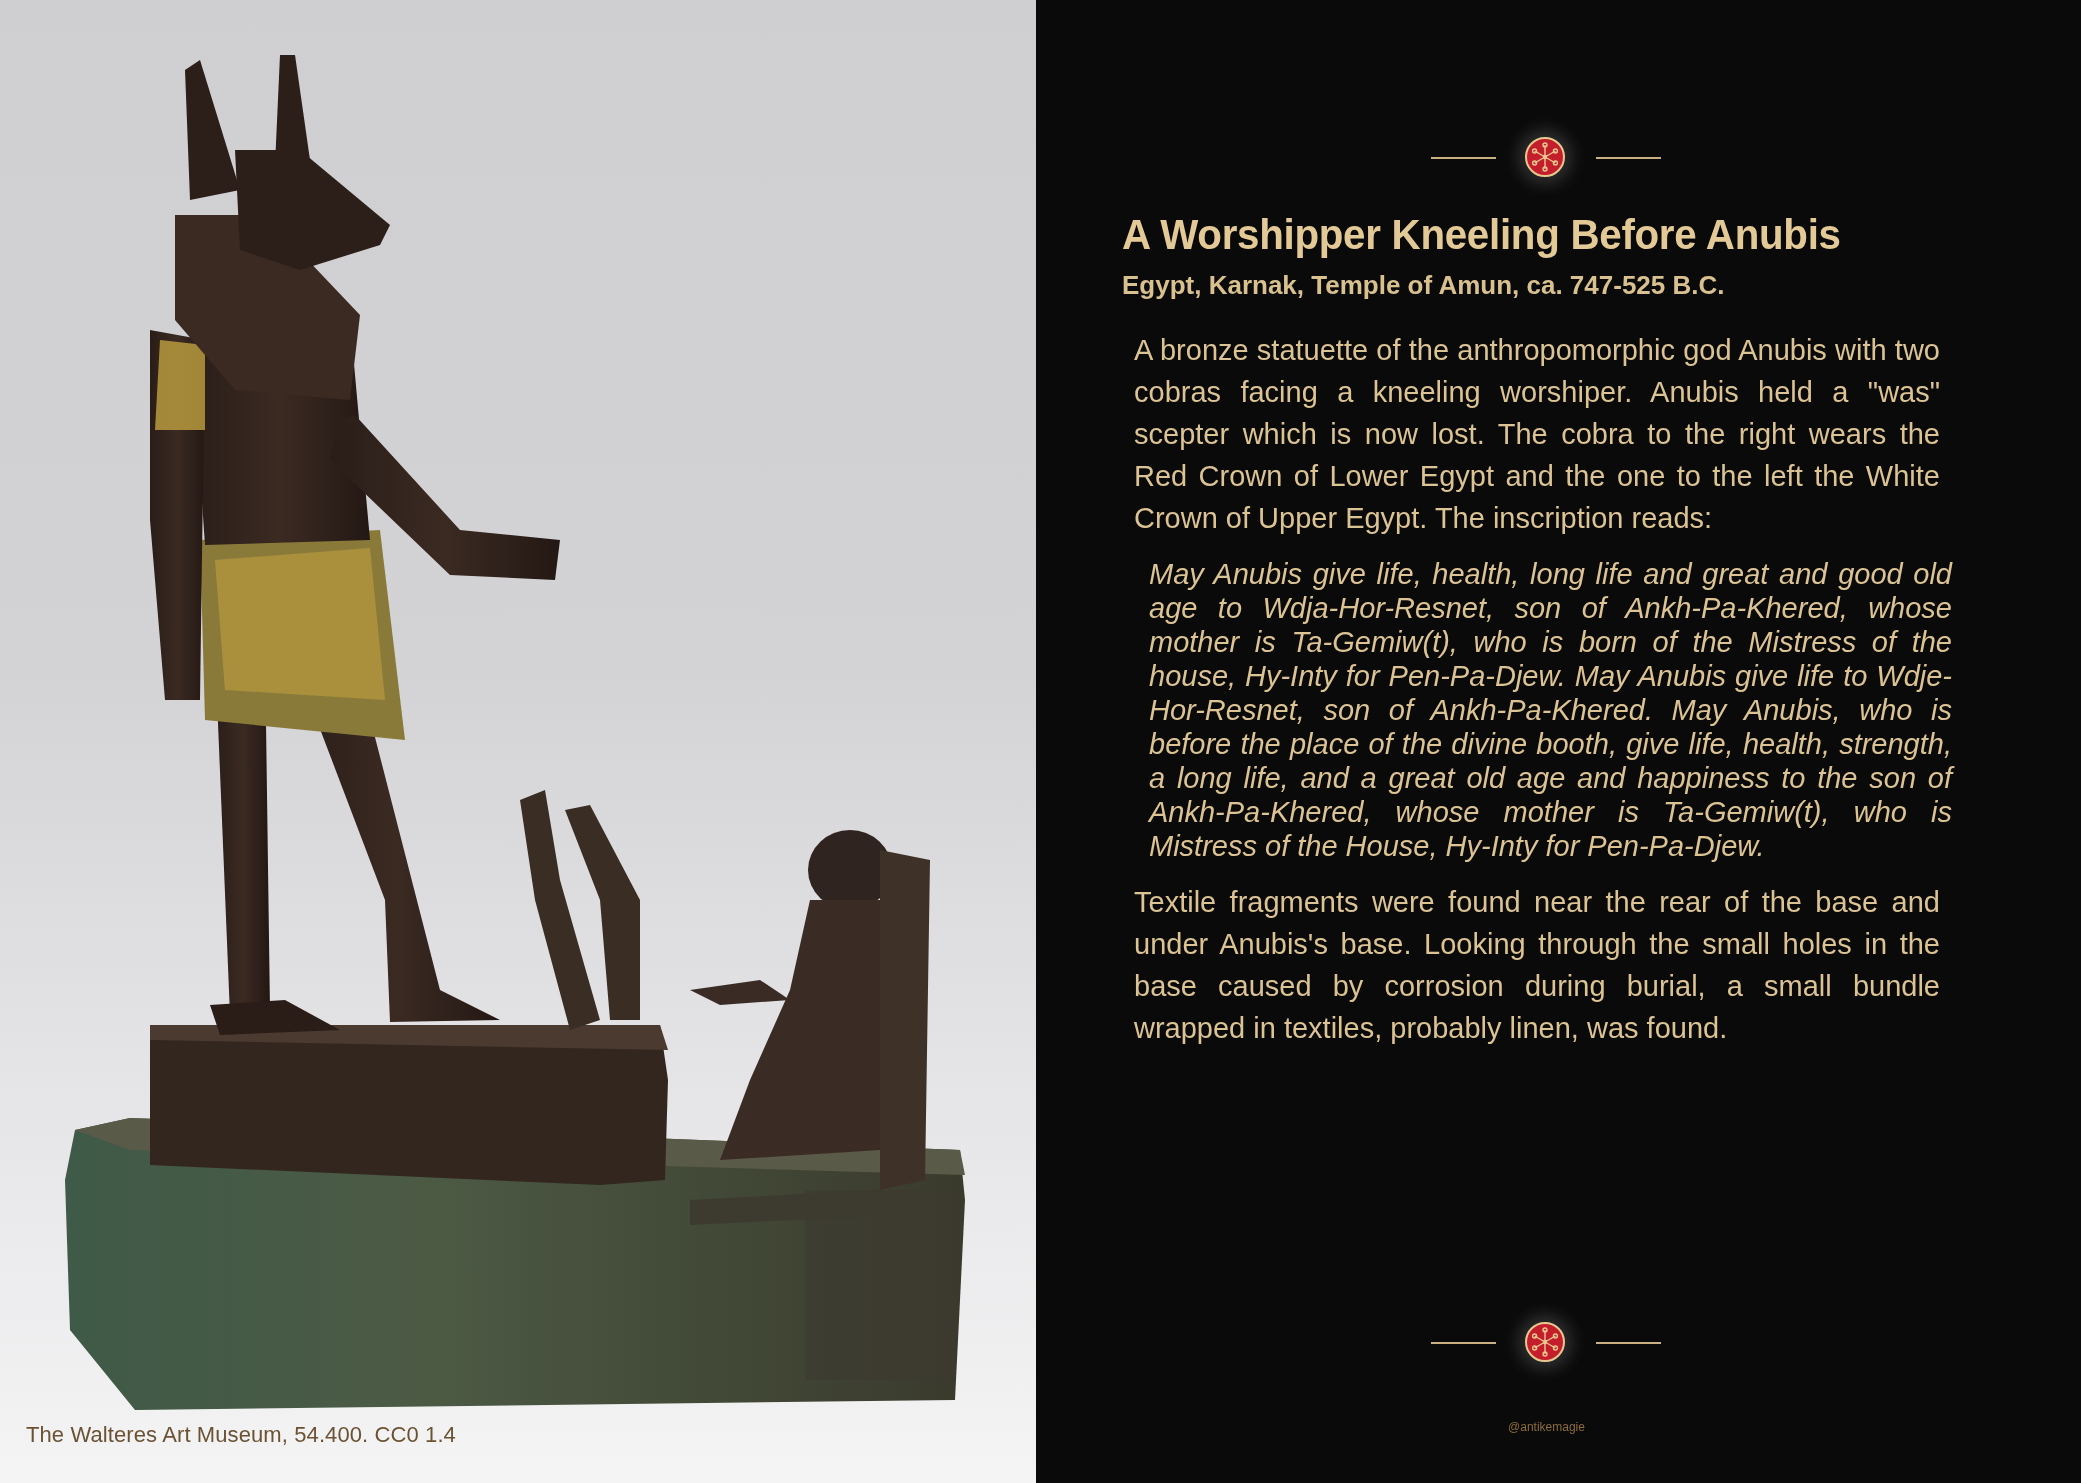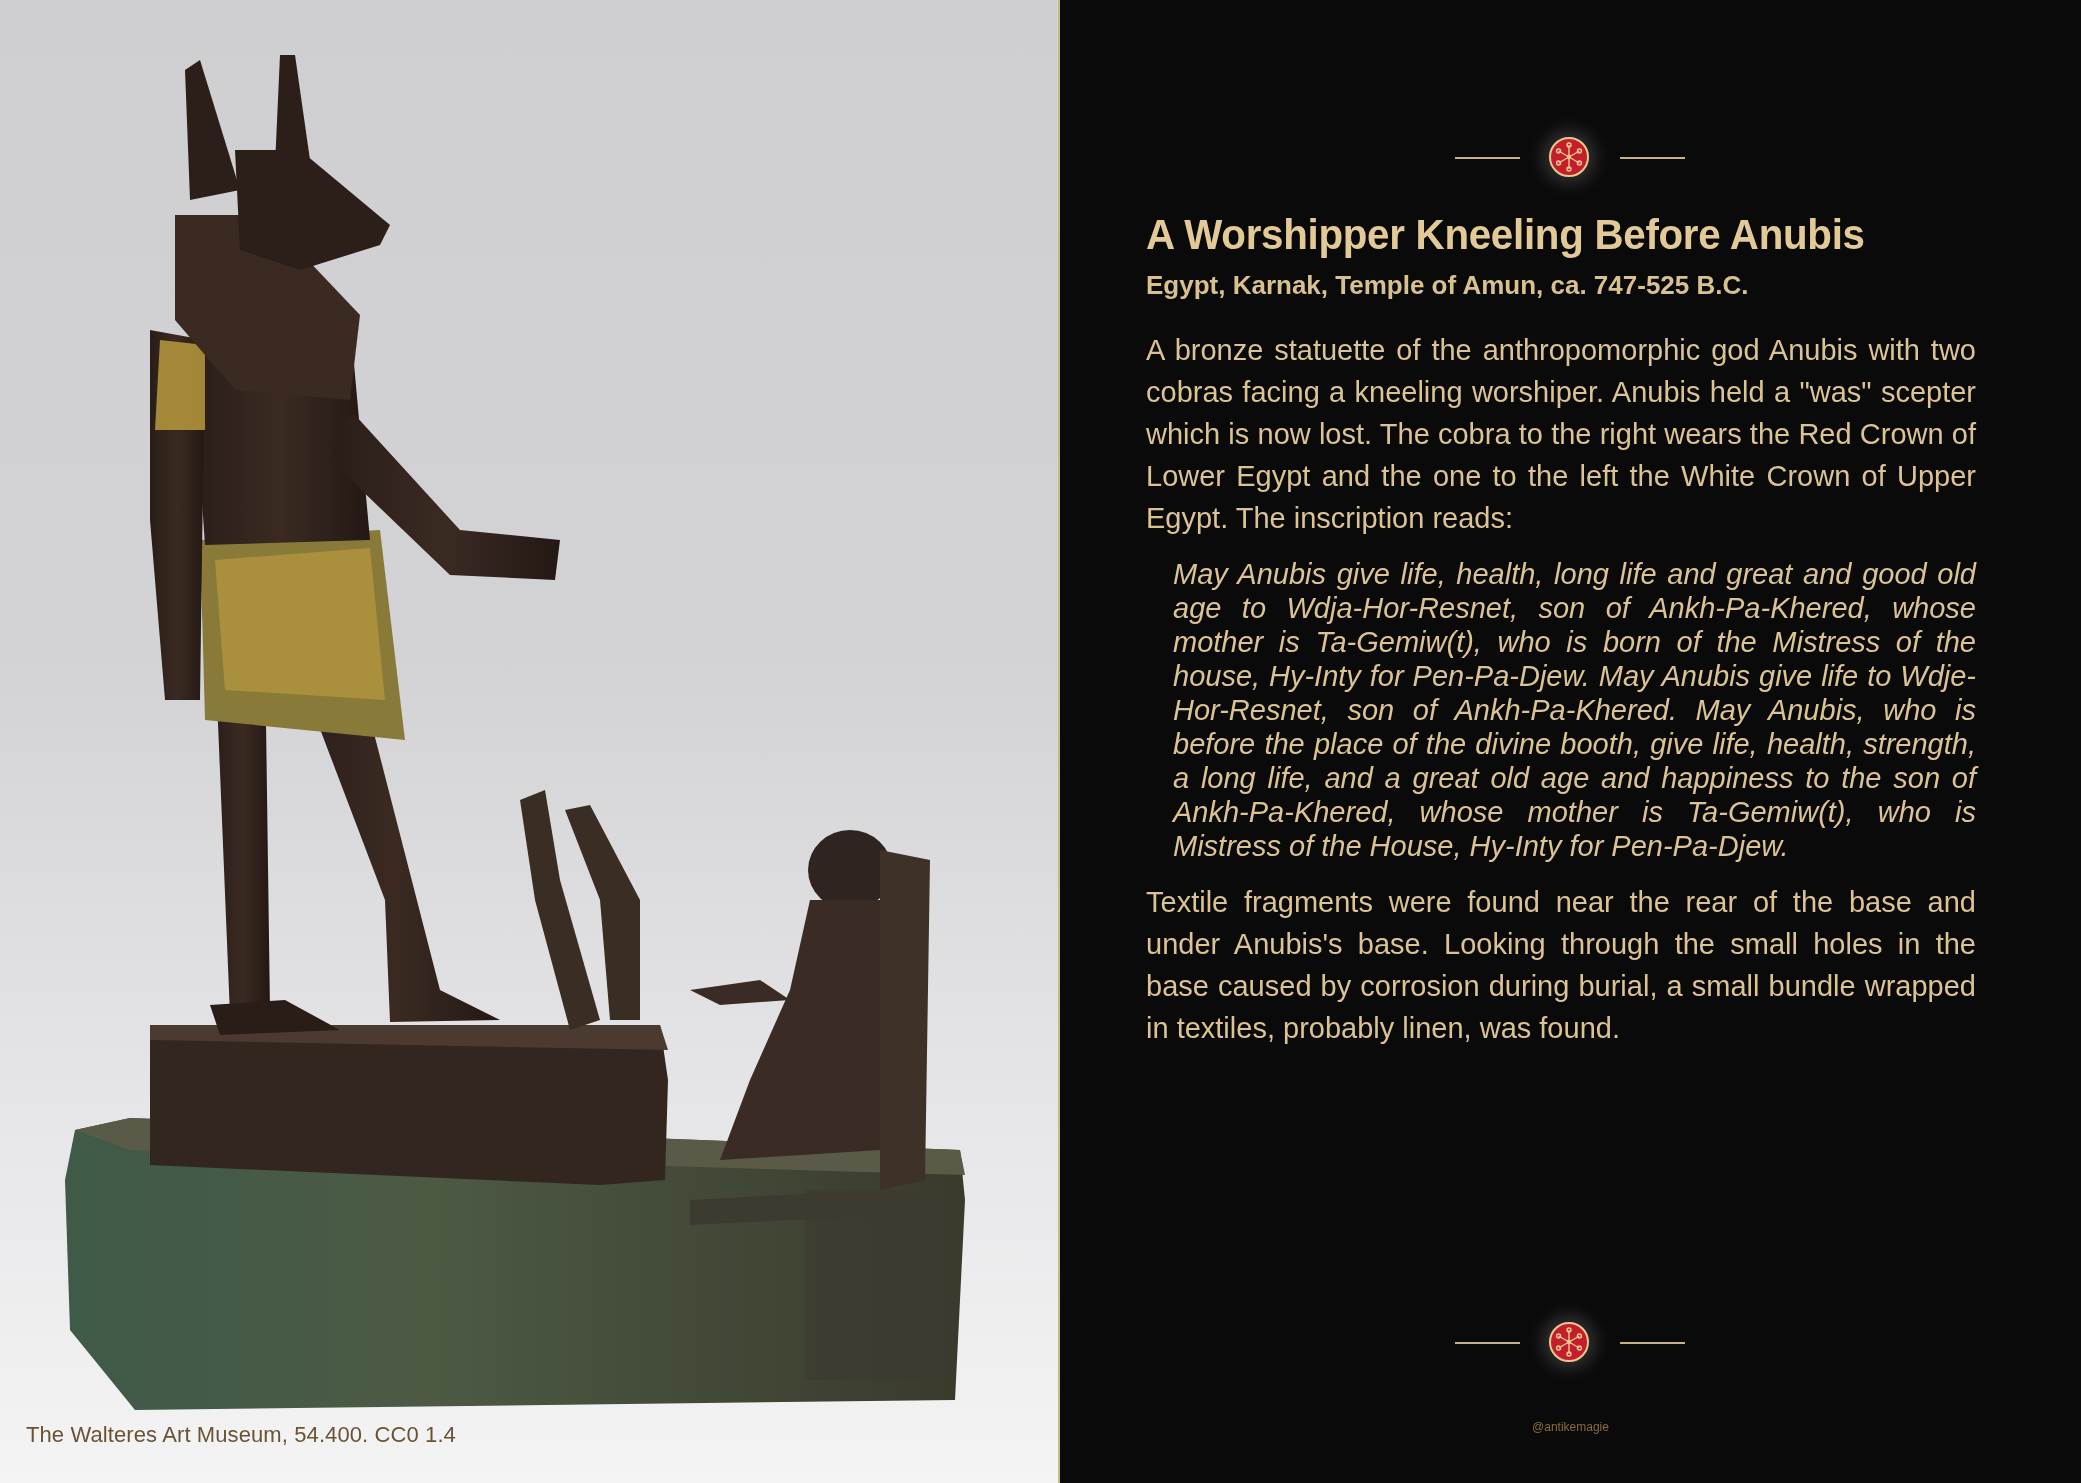--- a/index.html
+++ b/index.html
@@ -17,21 +17,21 @@
   .photo-panel svg { position: absolute; left: 0; top: 0; }
   .credit {
     position: absolute; left: 26px; top: 1422px;
     font-size: 22px; color: #6b5233; letter-spacing: 0.1px;
   }
   .divider-line {
     position: absolute; left: 1058px; top: 0; width: 2px; height: 1483px;
     background: #c8b98a;
   }
   .text-panel {
-    position: absolute; left: 1060px; top: 0; width: 1021px; height: 1483px;
+    position: absolute; left: 1036px; top: 0; width: 1021px; height: 1483px;
     background: #0a0a0a;
   }
   .ornament {
     position: absolute; left: 395px; width: 230px; height: 50px;
   }
   .ornament .line {
     position: absolute; top: 24px; width: 65px; height: 2px; background: #c9b183;
   }
   .ornament .line.left { left: 0; }
   .ornament .line.right { right: 0; }
@@ -51,21 +51,21 @@
   }
   .title {
     font-size: 42px; font-weight: bold; color: #e2c996; margin: 0;
     line-height: 60px; letter-spacing: -0.3px;
     transform: scaleX(0.96); transform-origin: left;
   }
   .subtitle {
     font-size: 26px; margin: 2px 0 0 0; color: #d8c08f; line-height: 36px; font-weight: bold;
   }
   .para {
-    font-size: 29px; line-height: 42px; text-align: justify; margin: 0;
+    font-size: 29px; line-height: 42px; text-align: justify; margin: 12px;
     color: #dcc394;
   }
   .p1 { margin-top: 26px; }
   .quote {
     font-style: italic; font-size: 29px; line-height: 34px; text-align: justify;
     margin: 18px 0 0 27px; color: #dcc394;
   }
   .p2 { margin-top: 18px; }
   .handle {
     position: absolute; left: 0; width: 1021px; top: 1420px; text-align: center;

